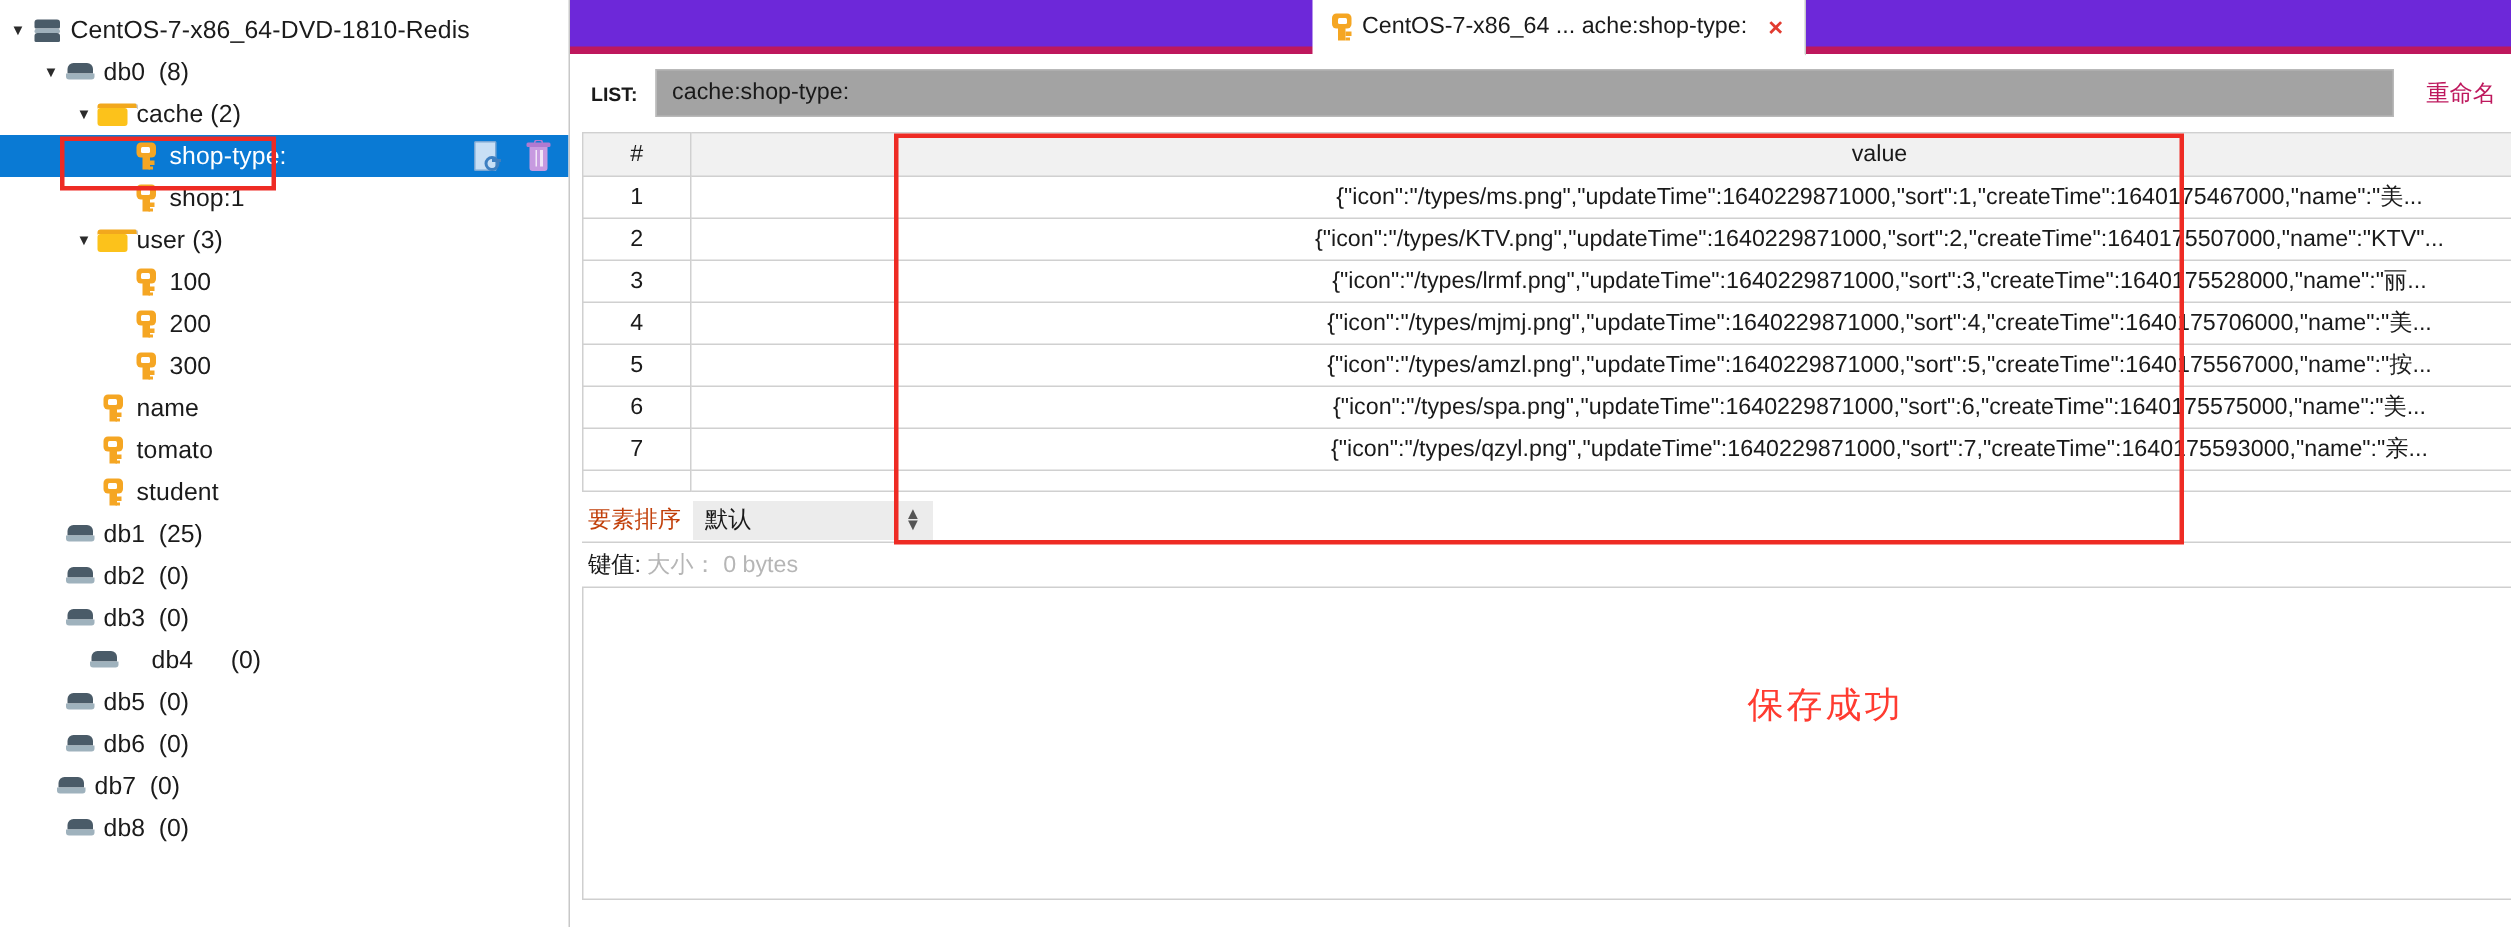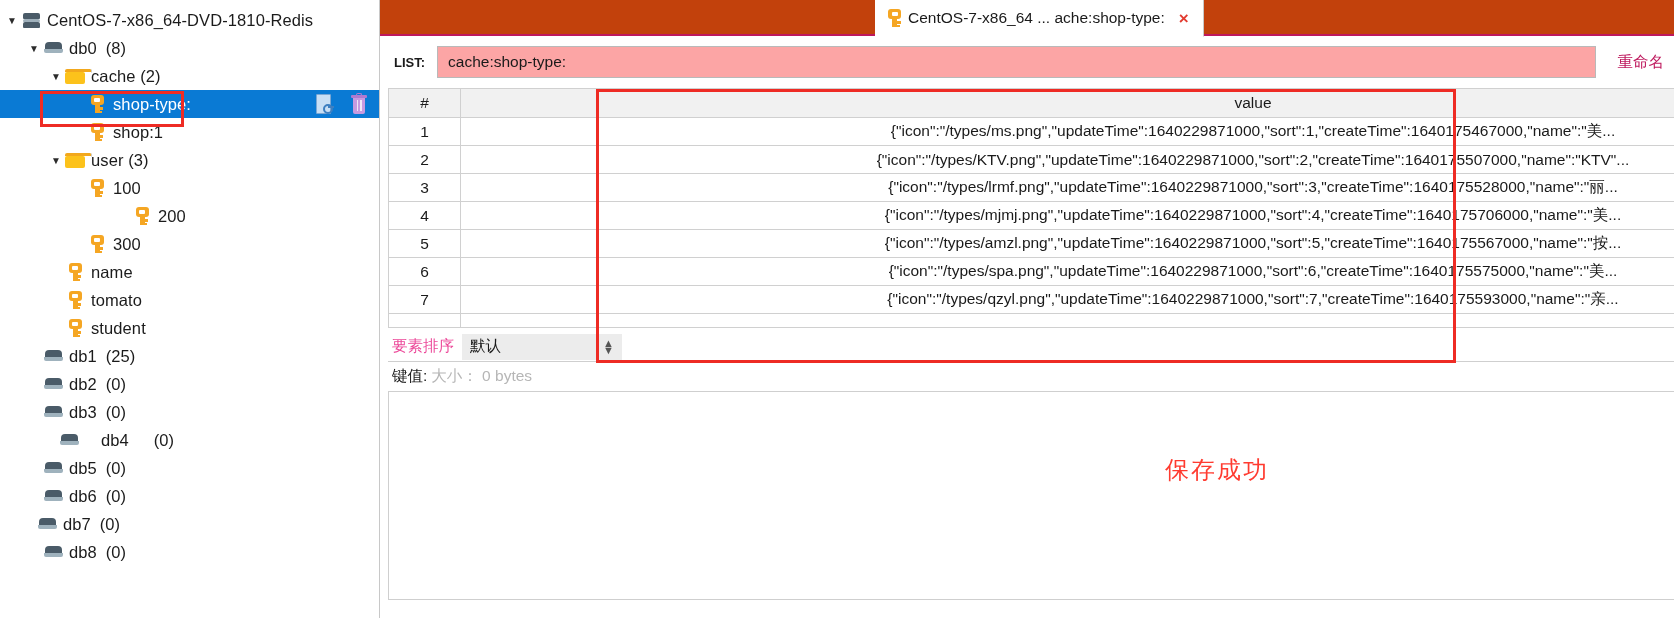--- a/index.html
+++ b/index.html
@@ -84,22 +84,22 @@
   .trash-ico .can:before, .trash-ico .can:after { content:""; position:absolute; top:2px; width:1.5px; height:11px; background:#ffffff; opacity:.75; }
   .trash-ico .can:before { left:3.5px; }
   .trash-ico .can:after { left:7px; }
 
   
   .redbox { position: absolute; border: 3px solid #ee2b24; pointer-events: none; z-index: 40; }
 
   
   #main { flex: 1; height: 618px; position: relative; background: #ffffff; overflow: hidden; }
   #tabstrip {
-    height: 36px; background: #c2410c;
-    border-bottom: 2px solid #be185d;
+    height: 36px; background: #6d28d9;
+    border-bottom: 5px solid #be185d;
     display: flex; align-items: stretch; position: relative;
   }
   .tab {
     background: #ffffff;
     border-right: 1px solid #c8c8c8;
     border-bottom: 1px solid #ffffff;
     display: flex; align-items: center; gap: 6px;
     padding: 0 14px 0 12px;
     font-size: 15.5px; color: #1a1a1a;
     position: absolute; left: 495px; top: 0; height: 37px;
@@ -109,21 +109,21 @@
   .tab .closex { color: #e23b30; font-size: 17px; font-weight: 700; margin-left: 8px; line-height: 1; cursor: pointer; }
 
   #keybar {
     height: 52px; display: flex; align-items: center;
     padding: 0 0 0 8px; gap: 12px;
     background: #ffffff;
   }
   .keytype { font-weight: 700; font-size: 13px; padding-left: 6px; }
   .keyinput {
     flex: 1; height: 32px;
-    background: #fca5a5;
+    background: #a3a3a3;
     border: 1px solid #b9b9b9;
     display: flex; align-items: center;
     padding: 0 10px;
     font-size: 15.5px; color: #1a1a1a;
   }
   .rename-btn {
     height: 32px; padding: 0 10px;
     display: flex; align-items: center;
     font-size: 15.5px; color: #be185d;
     background: #ffffff; border: none;
@@ -155,21 +155,21 @@
   table.vt td.val { text-align: center; padding: 0 8px; }
   table.vt tr.blank td { height: 14px; }
 
   
   #sortrow {
     height: 30px; margin: 4px 0 0 8px;
     display: flex; align-items: center;
     border-bottom: 1px solid #cfcfcf;
     width: 1658px;
   }
-  .sortlabel { font-size: 15.5px; padding: 0 8px 0 4px; color: #ec4899; }
+  .sortlabel { font-size: 15.5px; padding: 0 8px 0 4px; color: #c2410c; }
   .sortbox {
     background: #ececec; border: none;
     height: 26px; width: 160px;
     display: flex; align-items: center; justify-content: space-between;
     padding: 0 8px; font-size: 15.5px; cursor: pointer;
   }
   .spin { display:flex; flex-direction:column; align-items:center; line-height:7px; font-size:11px; color:#555; }
 
   
   #valbar {
@@ -293,21 +293,21 @@
             <span class="keyico">
               <span class="hd"></span>
               <span class="hl"></span>
               <span class="st"></span>
               <span class="t1"></span>
               <span class="t2"></span>
             </span>
           </span>
           <span class="lbl">100</span>
         </div>
-        <div class="tree-row" style="padding-left: 70px; margin-left: 45px;">
+        <div class="tree-row" style="padding-left: 70px;">
           <span class="tw empty">▼</span>
           <span class="ic">
             <span class="keyico">
               <span class="hd"></span>
               <span class="hl"></span>
               <span class="st"></span>
               <span class="t1"></span>
               <span class="t2"></span>
             </span>
           </span>

